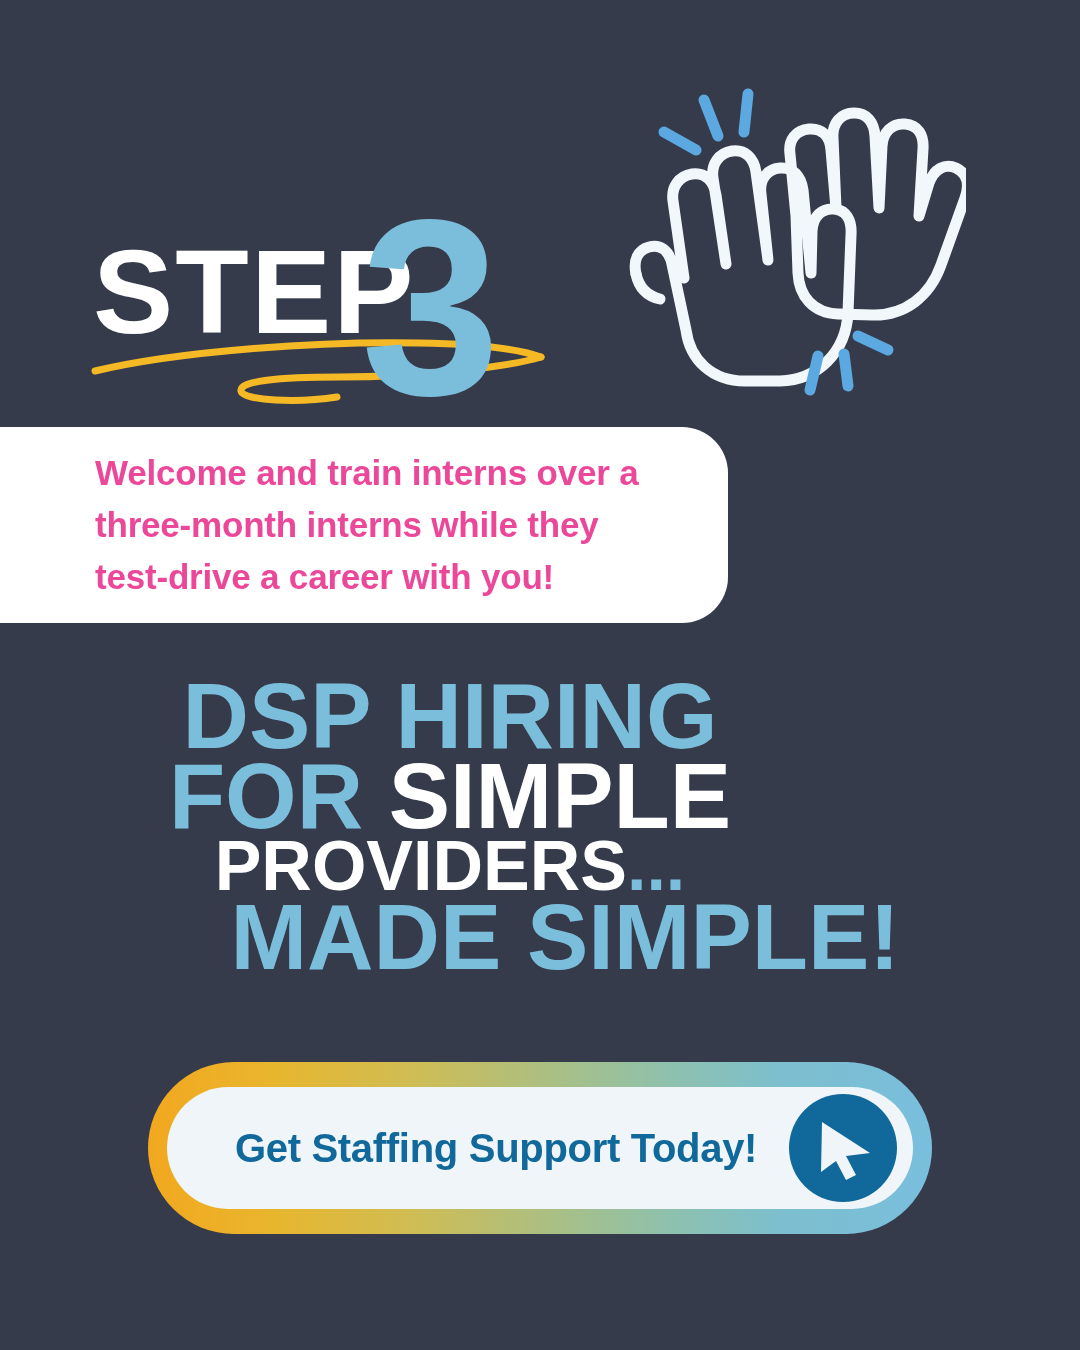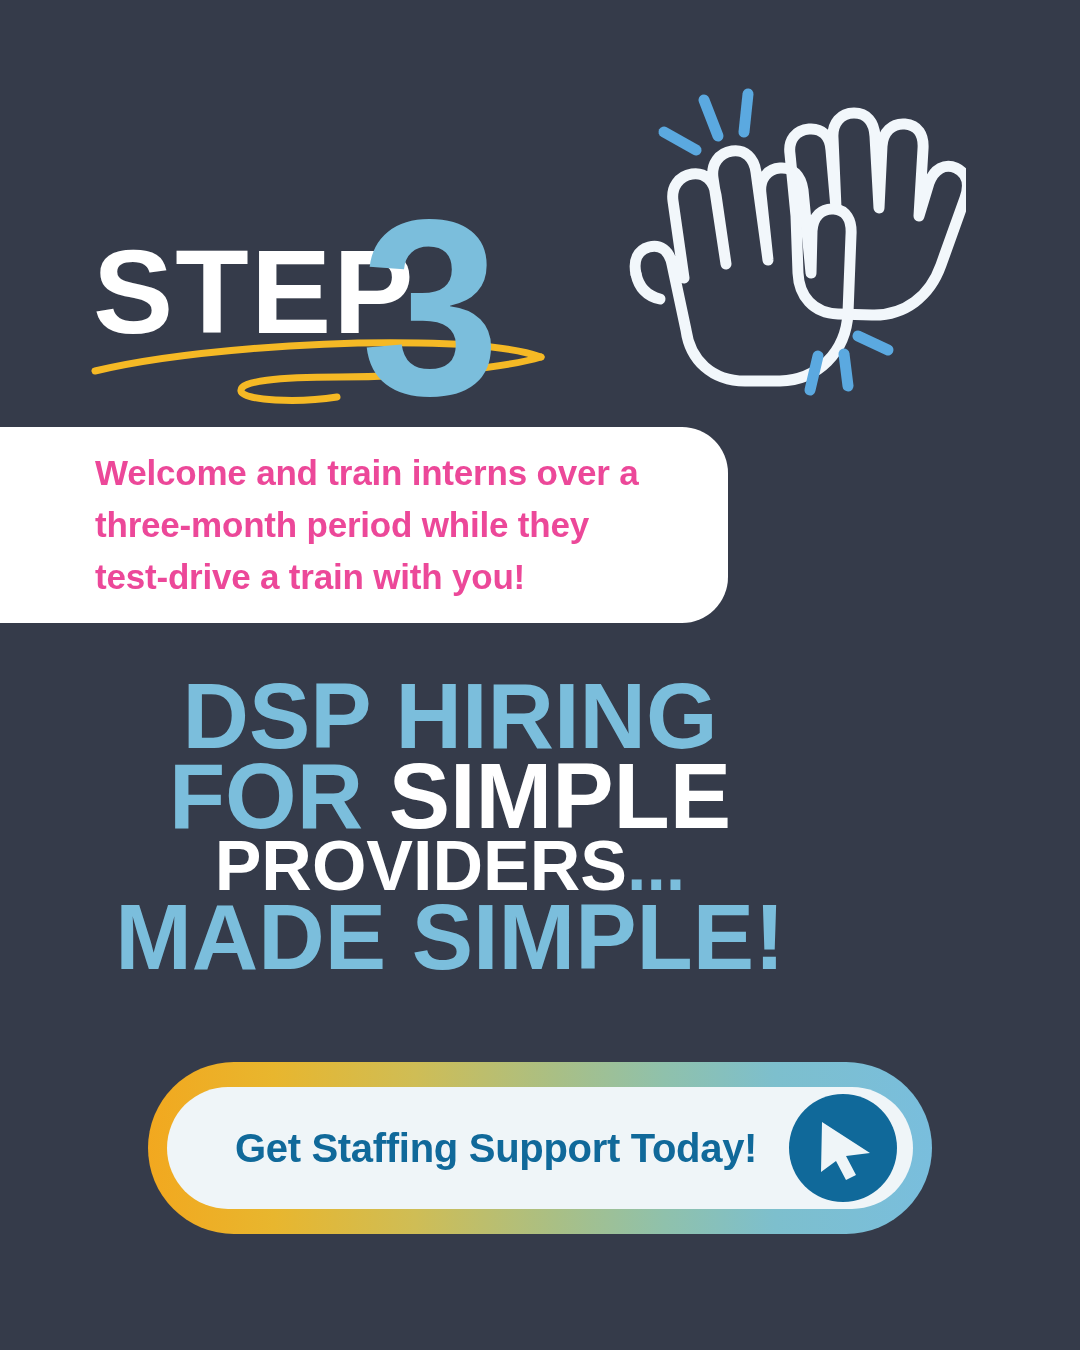--- a/index.html
+++ b/index.html
@@ -102,21 +102,21 @@
     font-size: 92px;
     font-weight: 700;
     line-height: 0.87;
     letter-spacing: 0px;
     white-space: nowrap;
     font-family: "Liberation Sans", sans-serif;
   }
   .hl-line.l1 { font-size: 92px; }
   .hl-line.l2 { font-size: 92px; }
   .hl-line.l3 { font-size: 70px; }
-  .hl-line.l4 { font-size: 92px; }
+  .hl-line.l4 { font-size: 92px; text-align: right; }
   .blue  { color: #7bbedc; }
   .white { color: #ffffff; }
 
   
   .cta {
     position: absolute;
     left: 148px;
     top: 1062px;
     width: 784px;
     height: 172px;
@@ -218,22 +218,22 @@
 
     <g stroke="#5ba9e0" stroke-width="11" stroke-linecap="round">
       <line x1="210" y1="322" x2="218" y2="288"></line>
       <line x1="248" y1="318" x2="244" y2="286"></line>
       <line x1="288" y1="282" x2="258" y2="268"></line>
     </g>
   </svg>
 
   <div class="callout">
     <div class="callout-line">Welcome and train interns over a</div>
-    <div class="callout-line">three-month period while they</div>
-    <div class="callout-line">test-drive a train with you!</div>
+    <div class="callout-line">three-month interns while they</div>
+    <div class="callout-line">test-drive a career with you!</div>
   </div>
 
   <div class="headline">
     <div class="hl-line l1">
       <span class="blue">DSP HIRING</span>
     </div>
     <div class="hl-line l2">
       <span class="blue">FOR</span><span class="white"> </span><span class="white">SIMPLE</span>
     </div>
     <div class="hl-line l3">

